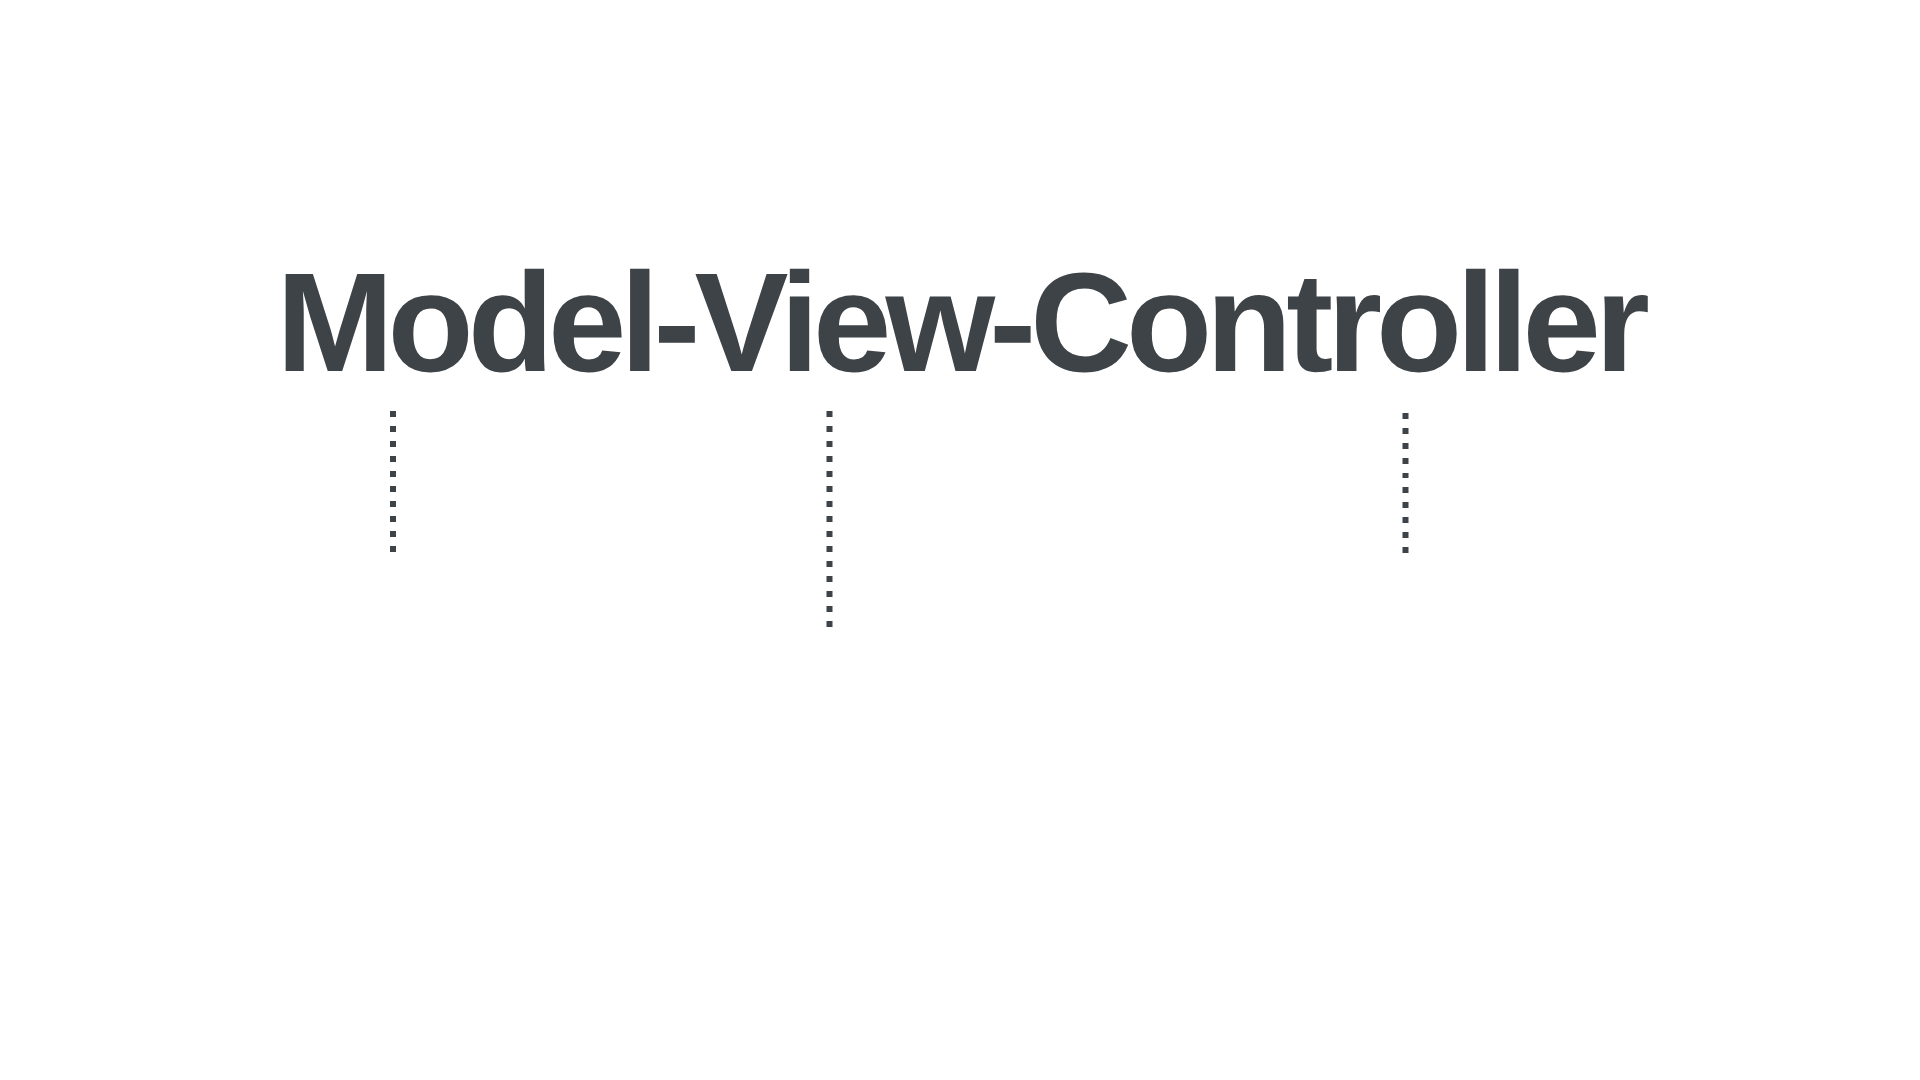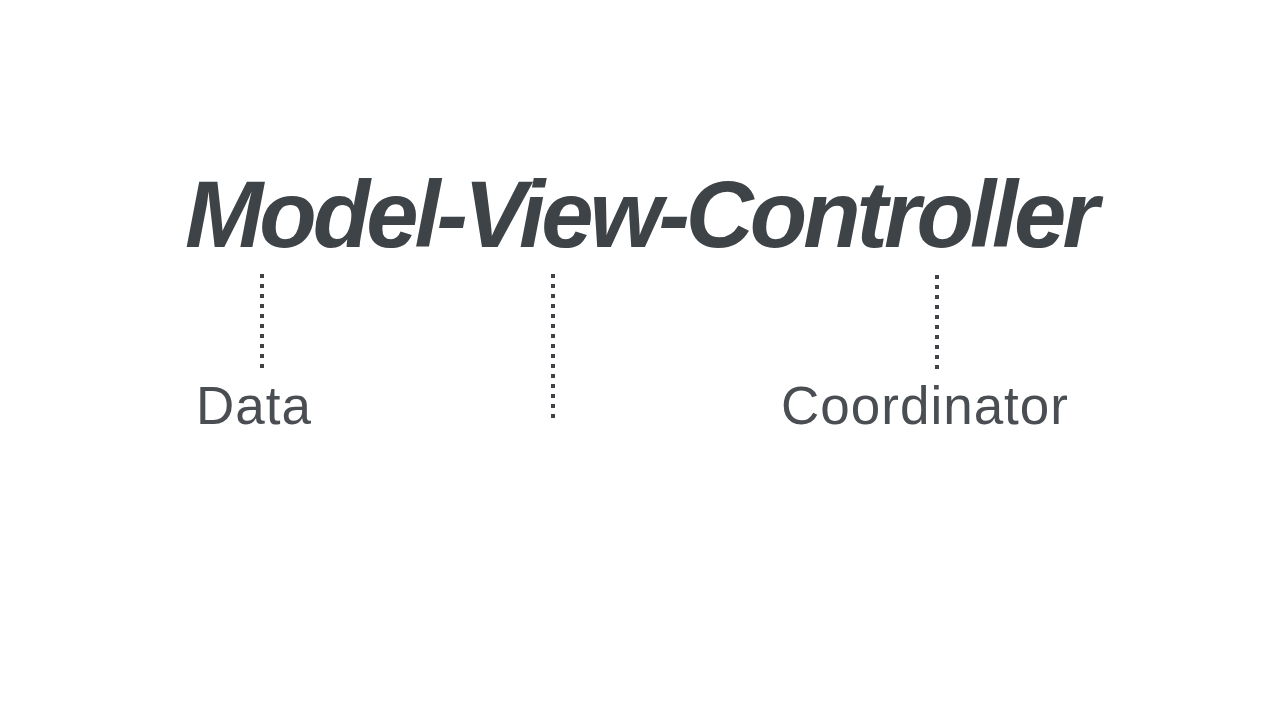--- a/index.html
+++ b/index.html
@@ -27,21 +27,20 @@
     top: 168px;
     left: 0;
     width: 1280px;
     text-align: center;
     font-size: 94px;
     line-height: 1;
     font-weight: 700;
     letter-spacing: -4px;
     color: var(--title-text);
     white-space: nowrap;
-    font-style: italic;
   }
   
   .connector {
     position: absolute;
     width: 4px;
     background-image: repeating-linear-gradient(
       to bottom,
       var(--connector) 0px,
       var(--connector) 4px,
       transparent 4px,
@@ -70,16 +69,14 @@
 <body>
 
 <div class="stage">
 
   <h1 class="title">Model-View-Controller</h1>
 
   <div class="connector model"></div>
   <div class="connector view"></div>
   <div class="connector controller"></div>
 
-  <div class="anno-label model">Data</div>
-  <div class="anno-label controller">Coordinator</div>
 
 </div>
 
 </body></html>

